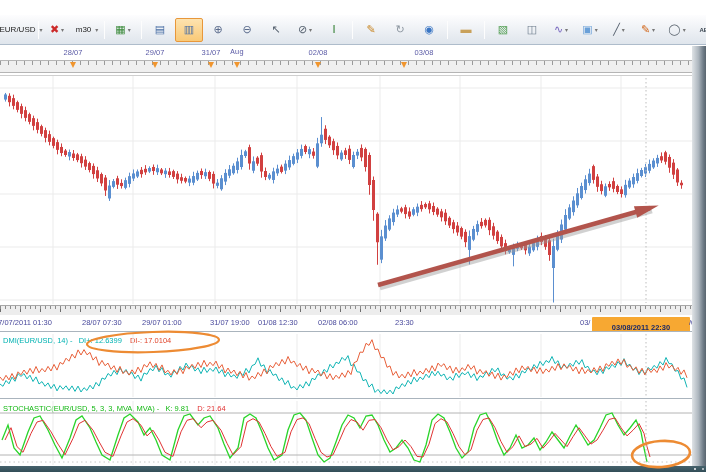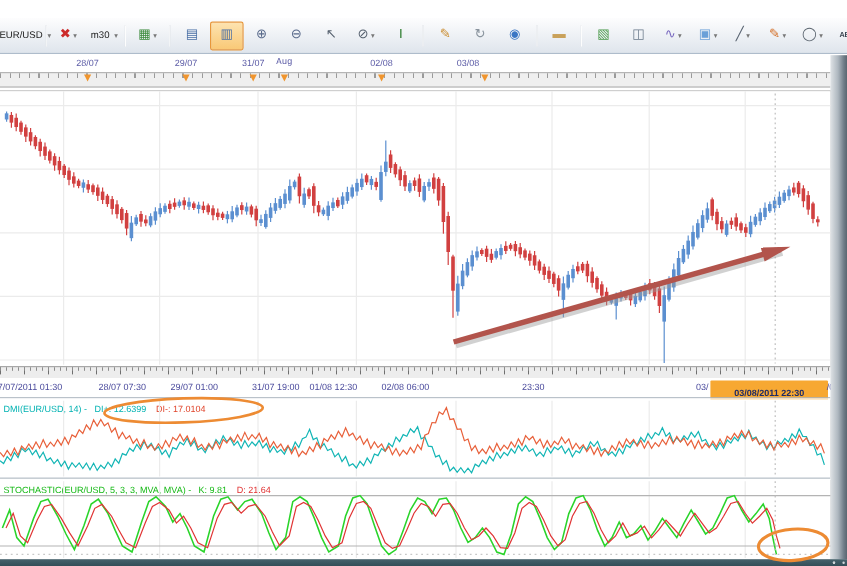--- a/index.html
+++ b/index.html
@@ -166,21 +166,21 @@
       </div>
     </div>
 
   <div id="dayruler">
     <div id="daydates">
         <div class="daydate" style="left: 73px;">28/07</div>
         <div class="daydate" style="left: 155px;">29/07</div>
         <div class="daydate" style="left: 211px;">31/07</div>
         <div class="daydate" style="left: 237px; font-family: Liberation Mono, monospace;">Aug</div>
         <div class="daydate" style="left: 318px;">02/08</div>
-        <div class="daydate" style="left: 390px;">03/08</div>
+        <div class="daydate" style="left: 424px;">03/08</div>
       </div>
     <div id="daystrip"></div>
     <div id="daymarks">
         <div class="daymark" style="left: 73px; border-top-color: rgb(240, 149, 46);"></div>
         <div class="daymark" style="left: 155px; border-top-color: rgb(240, 149, 46);"></div>
         <div class="daymark" style="left: 211px; border-top-color: rgb(240, 149, 46);"></div>
         <div class="daymark" style="left: 237px; border-top-color: rgb(240, 149, 46);"></div>
         <div class="daymark" style="left: 318px; border-top-color: rgb(240, 149, 46);"></div>
         <div class="daymark" style="left: 404px; border-top-color: rgb(240, 149, 46);"></div>
       </div>
@@ -191,21 +191,21 @@
   <div id="timeruler"></div>
 
   <div id="timelabels">
     <div id="time-highlight" style="left: 592px; width: 98px; background: rgb(247, 168, 50);">03/08/2011 22:30</div>
   <div class="tlabel" style="left: -6px;">27/07/2011 01:30</div>
       <div class="tlabel" style="left: 82px;">28/07 07:30</div>
       <div class="tlabel" style="left: 142px;">29/07 01:00</div>
       <div class="tlabel" style="left: 210px;">31/07 19:00</div>
       <div class="tlabel" style="left: 258px;">01/08 12:30</div>
       <div class="tlabel" style="left: 318px;">02/08 06:00</div>
-      <div class="tlabel" style="left: 395px; margin-left: 40px;">23:30</div>
+      <div class="tlabel" style="left: 395px;">23:30</div>
       <div class="tlabel" style="left: 580px;">03/</div>
       <div class="tlabel" style="left: 689px;">/08</div>
     </div>
 
   <div class="hsep" style="top:331px"></div>
 
   <div id="dmi" class="panel">
     <div class="indheader">
       <span class="dmi-title">DMI(EUR/USD, 14) -</span>
       <span class="dmi-plus">DI+: 12.6399</span>

